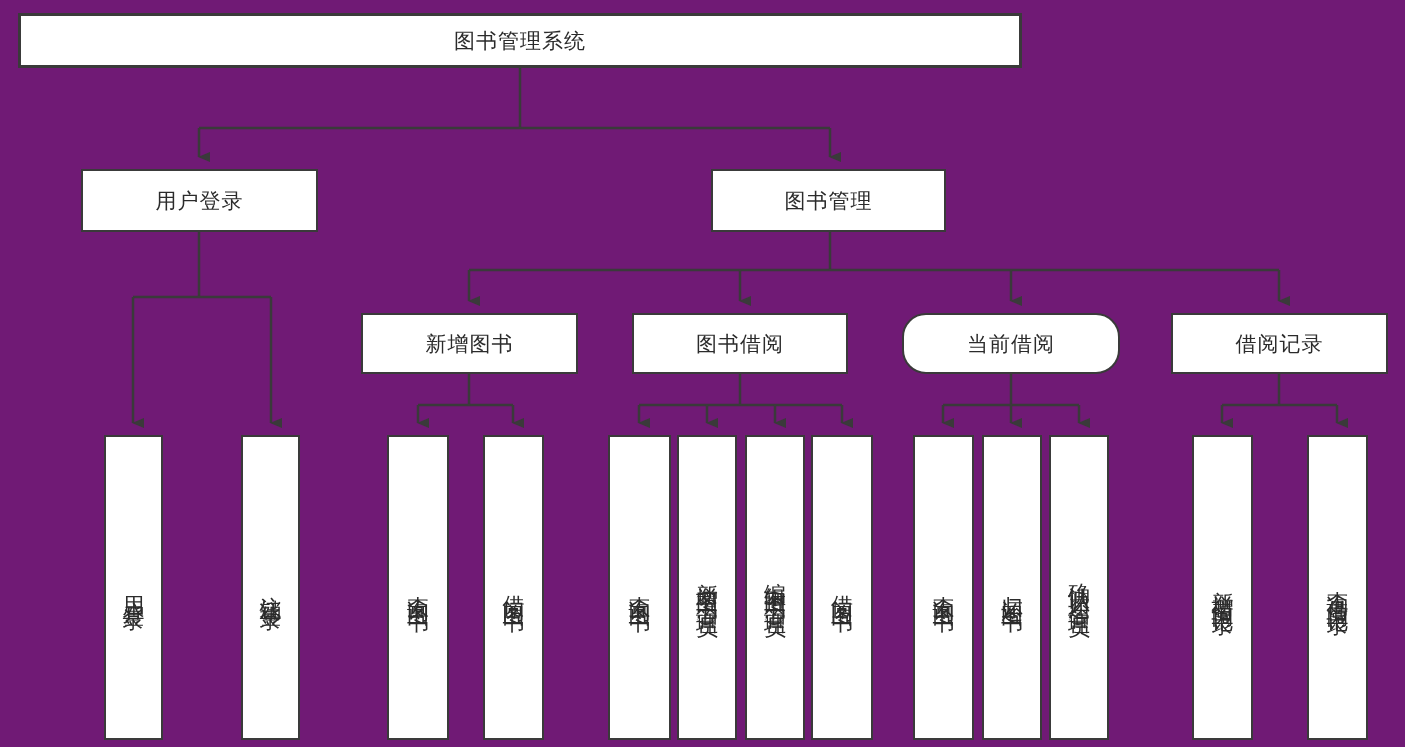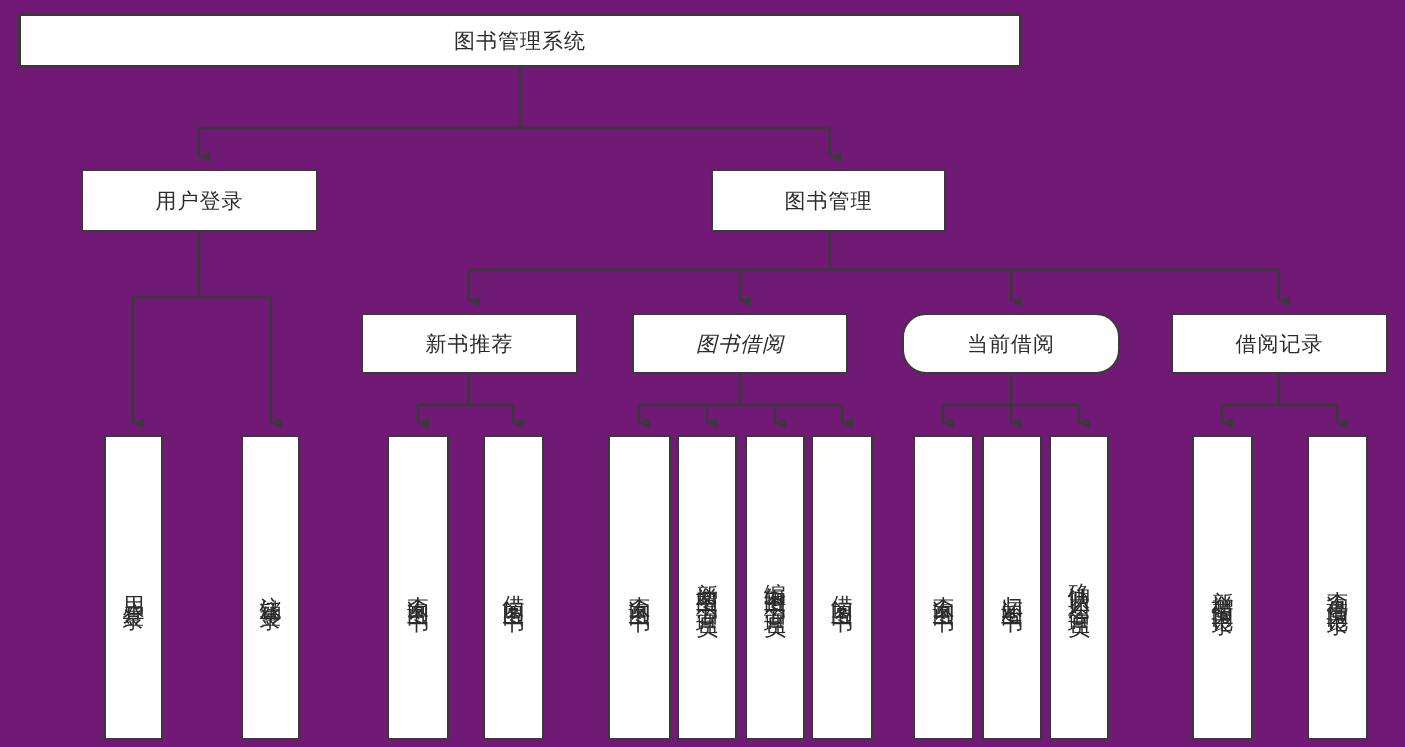--- a/index.html
+++ b/index.html
@@ -82,23 +82,23 @@
   </div>
 
   <div class="node lvl2" style="left:81px;top:169px;width:237px;height:63px;">
     <span class="lbl">用户登录</span>
   </div>
   <div class="node lvl2" style="left:711px;top:169px;width:235px;height:63px;">
     <span class="lbl">图书管理</span>
   </div>
 
   <div class="node lvl3" style="left:361px;top:313px;width:217px;height:61px;">
-    <span class="lbl">新书推荐</span>
+    <span class="lbl">新增图书</span>
   </div>
-  <div class="node lvl3" style="left:632px;top:313px;width:216px;height:61px;font-style:italic;">
+  <div class="node lvl3" style="left:632px;top:313px;width:216px;height:61px;">
     <span class="lbl">图书借阅</span>
   </div>
   <div class="node lvl3" style="left:902px;top:313px;width:218px;height:61px;border-radius:24px;">
     <span class="lbl">当前借阅</span>
   </div>
   <div class="node lvl3" style="left:1171px;top:313px;width:217px;height:61px;">
     <span class="lbl">借阅记录</span>
   </div>
 
   <div class="leaf" style="left:104px;top:435px;width:59px;height:305px;">

